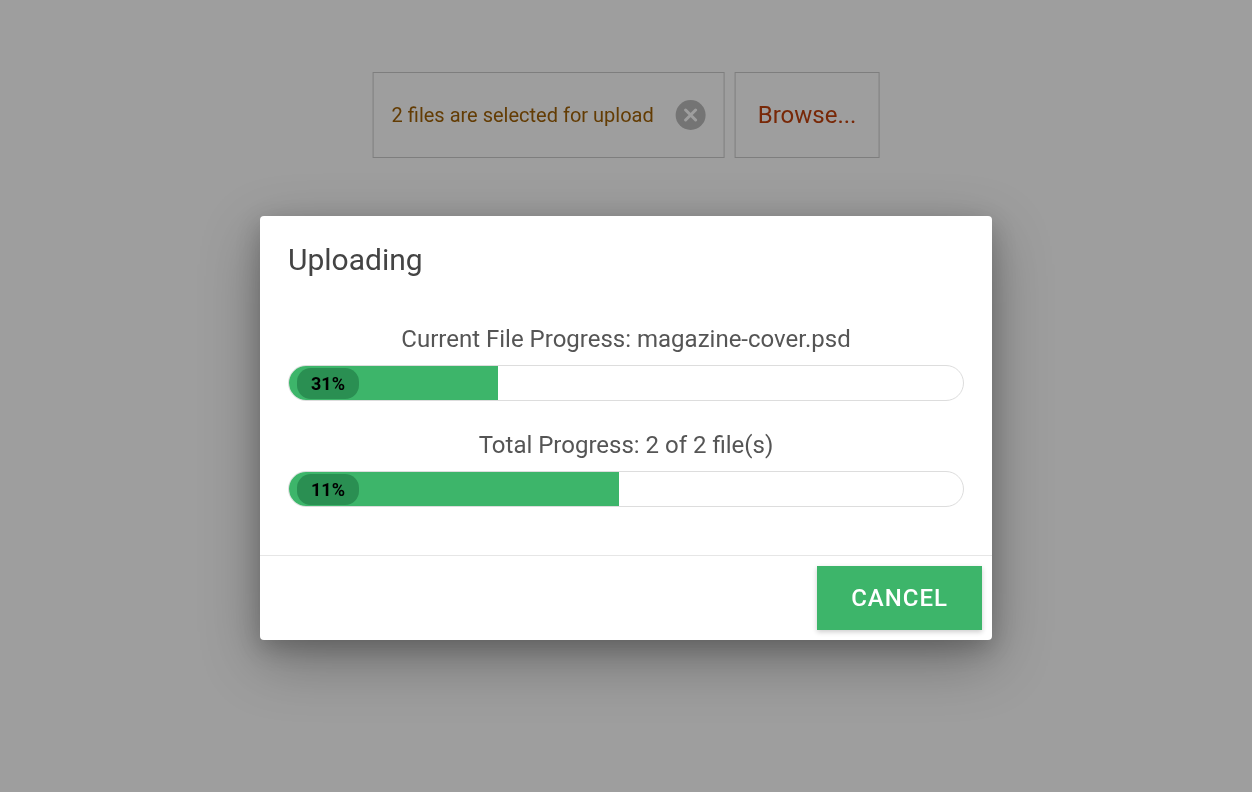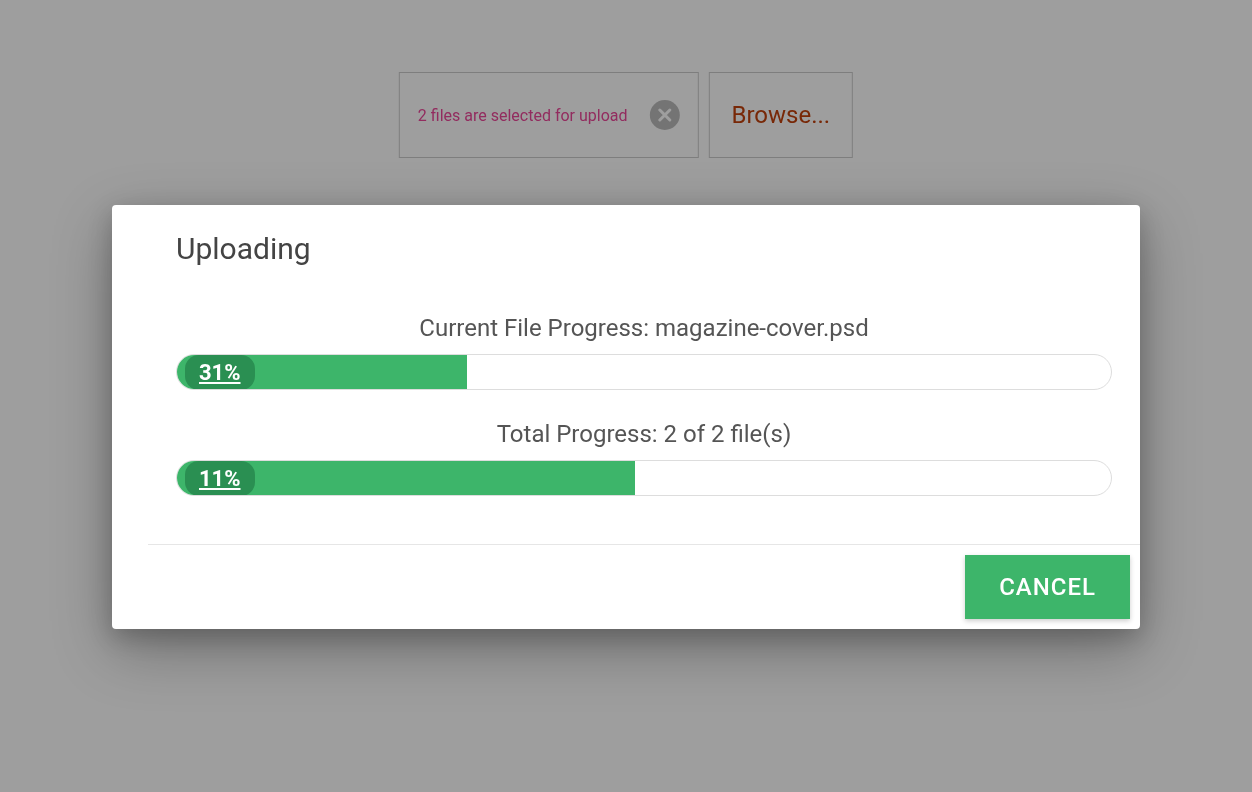--- a/index.html
+++ b/index.html
@@ -30,22 +30,22 @@
       align-items: stretch;
       gap: 10px;
       z-index: 5;
     }
     .file-status-box {
       display: flex;
       align-items: center;
       border: 1px solid #ccc;
       background: #fff;
       padding: 16px 18px;
-      font-size: 16px;
-      color: #ec4899;
+      font-size: 20px;
+      color: #a16207;
       gap: 22px;
     }
     .clear-icon {
       width: 30px;
       height: 30px;
       border-radius: 50%;
       background: #bcbcbc;
       position: relative;
       display: flex;
       align-items: center;
@@ -61,29 +61,28 @@
       border: 1px solid #ccc;
       background: #fff;
       padding: 28px 22px;
       font-size: 24px;
       color: #c2410c;
       cursor: pointer;
       font-family: inherit;
     }
     .dialog {
       position: absolute;
-      top: 205px;
+      top: 216px;
       left: 50%;
       transform: translateX(-50%);
-      width: 1028px;
+      width: 732px;
       background: #fff;
       border-radius: 4px;
       box-shadow: 0 20px 60px rgba(0,0,0,0.3), 0 8px 25px rgba(0,0,0,0.2);
       z-index: 20;
-      padding-left: 36px;
     }
     .dialog-body {
       padding: 26px 28px 18px 28px;
     }
     .dialog-title {
       font-size: 30px;
       font-weight: 400;
       color: #444;
       margin-bottom: 48px;
     }
@@ -109,26 +108,25 @@
     }
     .progress-fill {
       height: 100%;
       background: #3db56a;
       display: flex;
       align-items: center;
       padding-left: 8px;
     }
     .progress-pill {
       background: #2a8f52;
-      color: #ffffff;
+      color: #000000;
       font-weight: 700;
-      font-size: 22px;
+      font-size: 18px;
       padding: 5px 14px;
       border-radius: 14px;
-      text-decoration: underline;
     }
     .stats-row {
       font-size: 24px;
       color: #555;
       line-height: 1.5;
       margin-top: 34px;
     }
     .stats-row span {
       margin-right: 34px;
     }

